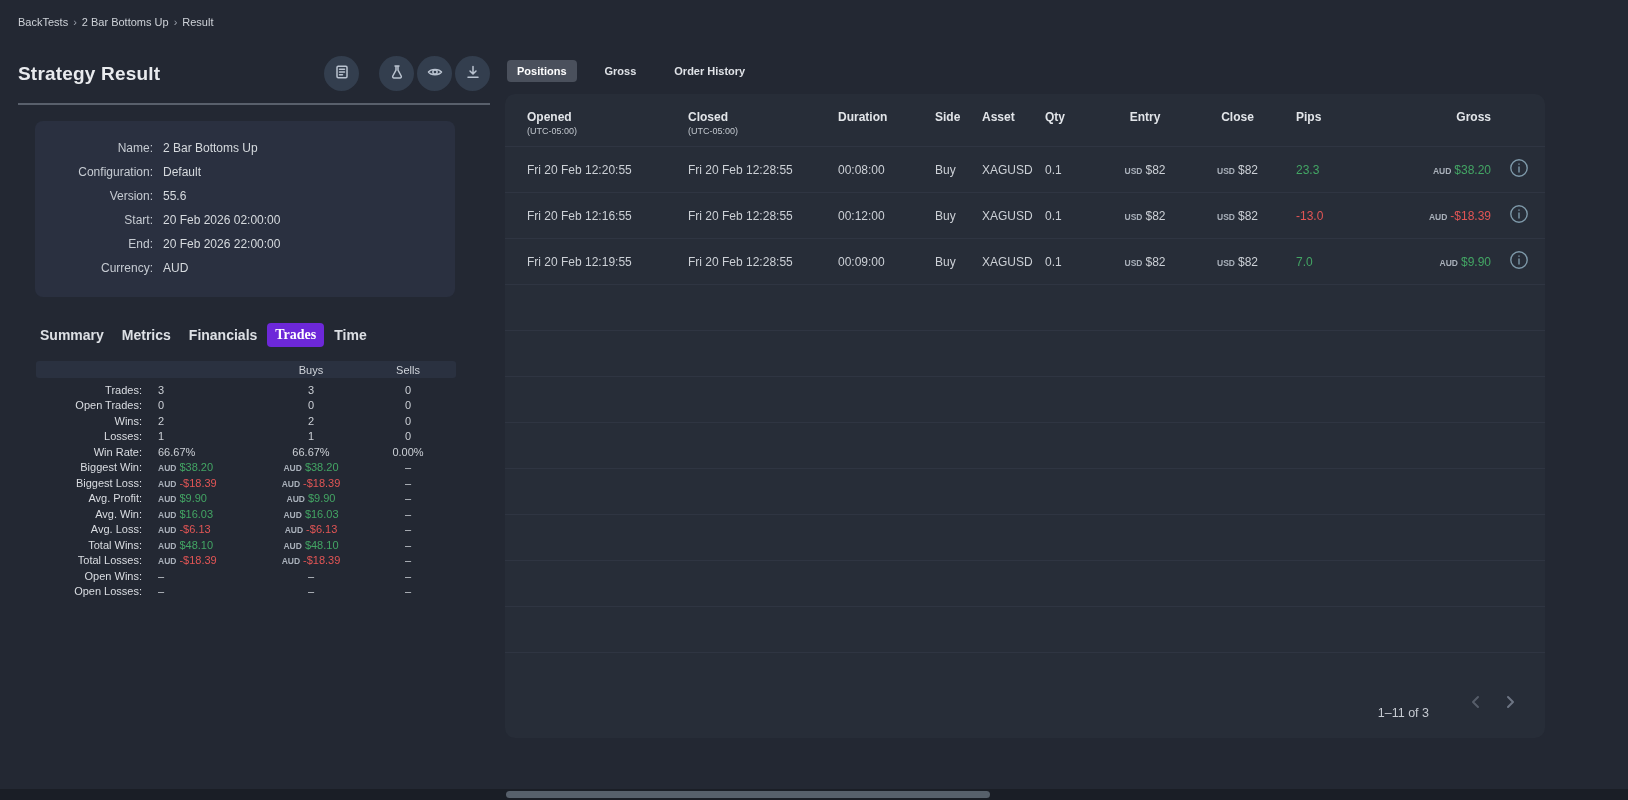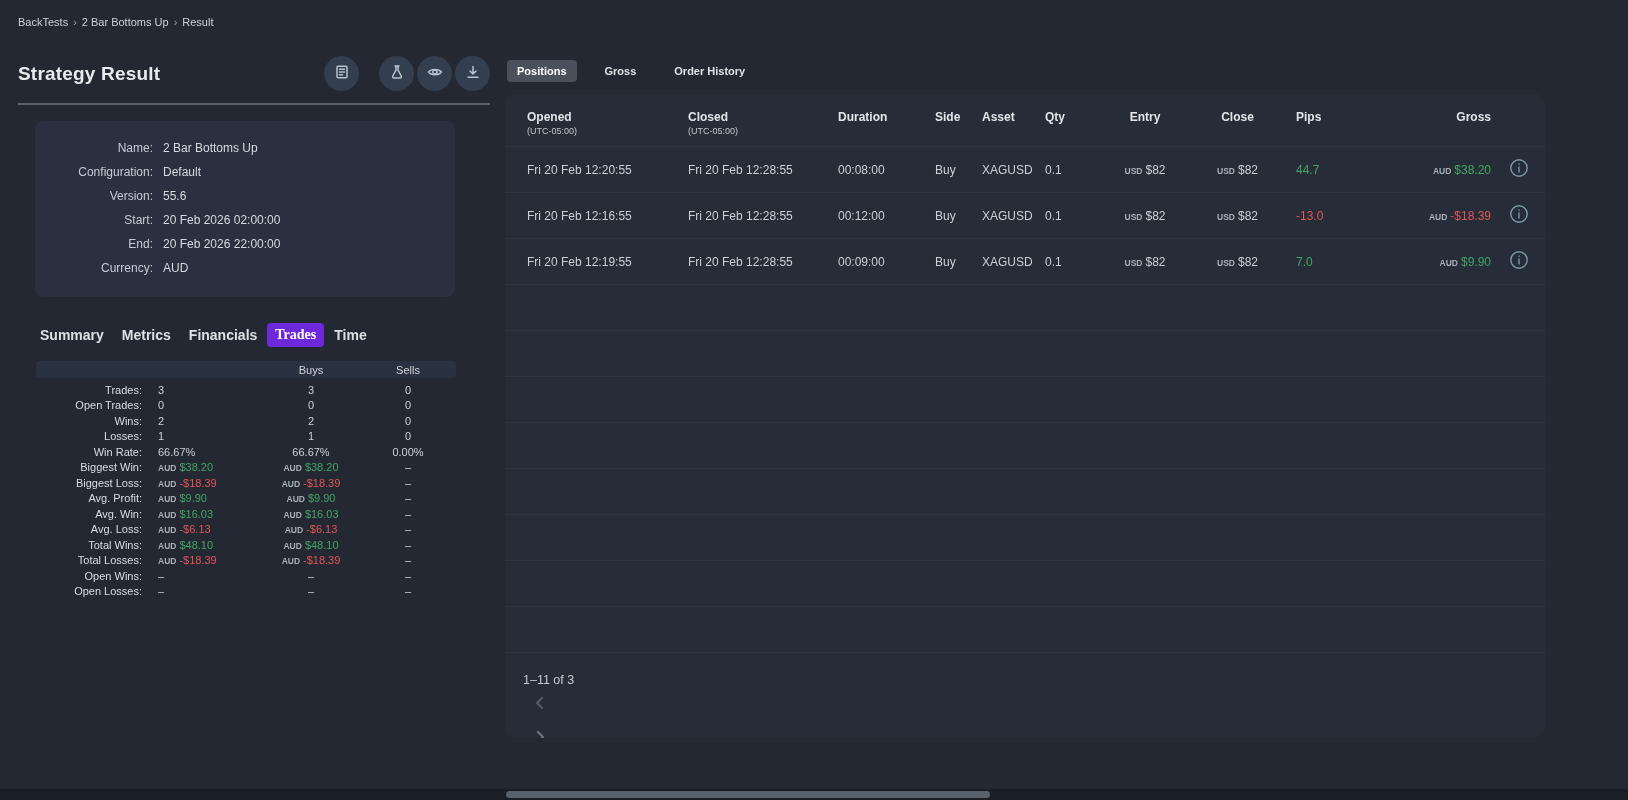--- a/index.html
+++ b/index.html
@@ -71,22 +71,22 @@
     padding:0 6px 0 22px; border-bottom:1px solid #2f3542; font-size:12px; color:#ccd0d6; }
   .t-row.empty { cursor:default; }
   .a-center { text-align:center; }
   .a-right { text-align:right; padding-right:8px; }
   .col-pips { padding-left:16px; }
   .cell-info { display:flex; justify-content:center; }
   .info-btn { background:none; border:none; cursor:pointer; padding:0; display:flex; }
   .info-btn svg { stroke:#7d98a8; fill:none; stroke-width:1.4; stroke-linecap:round; }
 
   
-  .pagination { display:flex; align-items:flex-start; justify-content:flex-end;
-    padding:20px 18px 18px; margin-top:auto;flex-direction:column; }
+  .pagination { display:flex; align-items:flex-end; justify-content:flex-end;
+    padding:20px 18px 18px; margin-top:auto; }
   .page-range { font-size:12.5px; color:#c6cad1; margin-right:30px; }
   .page-btn { background:none; border:none; cursor:pointer; width:34px; height:34px;
     display:flex; align-items:center; justify-content:center; padding:0; }
   .page-btn svg { fill:none; stroke-width:2; stroke-linecap:round; stroke-linejoin:round; }
   .page-btn.prev svg { stroke:#565d69; }
   .page-btn.next svg { stroke:#6d7584; }
 
   
   .hscroll { position:absolute; left:0; right:0; bottom:0; height:11px; background:#1a1e26; }
   .hscroll-thumb { position:absolute; left:506px; width:484px; top:2px; height:7px;
@@ -295,21 +295,21 @@
       <div>
           <div class="t-row">
             <div>Fri 20 Feb 12:20:55</div>
             <div>Fri 20 Feb 12:28:55</div>
             <div>00:08:00</div>
             <div>Buy</div>
             <div>XAGUSD</div>
             <div>0.1</div>
             <div class="a-center"><span class="cur">USD</span><span class="amt ">$82</span></div>
             <div class="a-center"><span class="cur">USD</span><span class="amt ">$82</span></div>
-            <div class="col-pips green">44.7</div>
+            <div class="col-pips green">23.3</div>
             <div class="a-right"><span class="cur">AUD</span><span class="amt green">$38.20</span></div>
             <div class="cell-info">
               <button class="info-btn">
                 <span><svg width="22" height="22" viewBox="0 0 22 22">
                     <circle cx="11" cy="11" r="8.2"></circle>
                     <line x1="11" y1="10" x2="11" y2="15"></line>
                     <line x1="11" y1="7" x2="11" y2="7.2"></line>
                   </svg></span>
               </button>
             </div>

